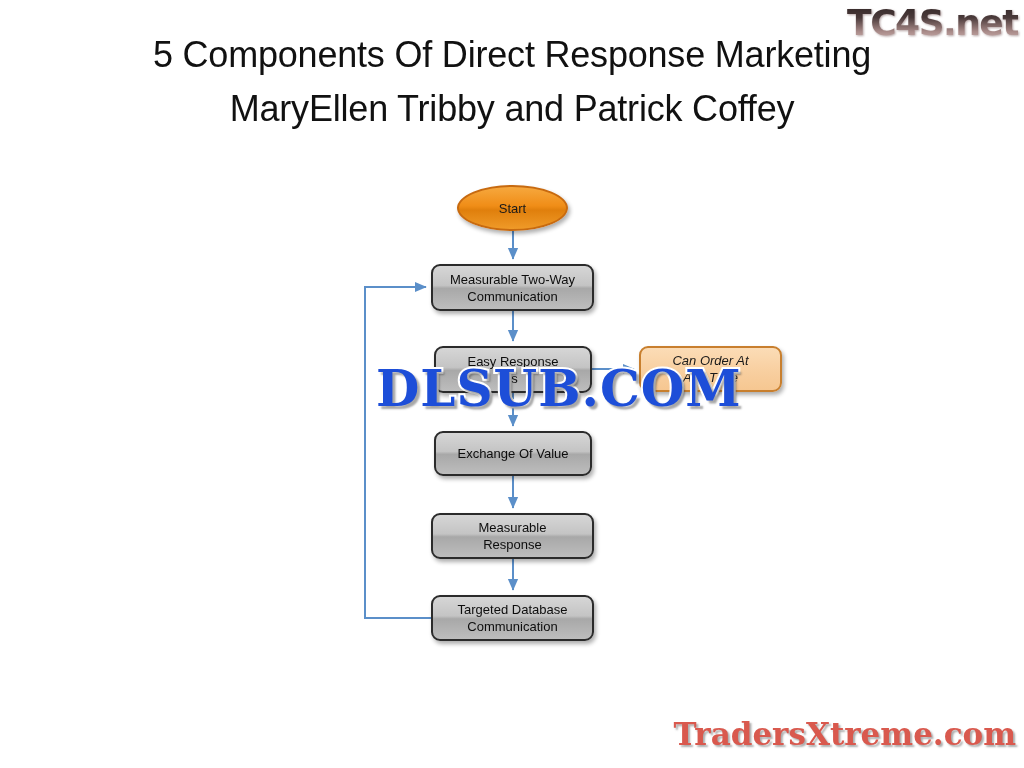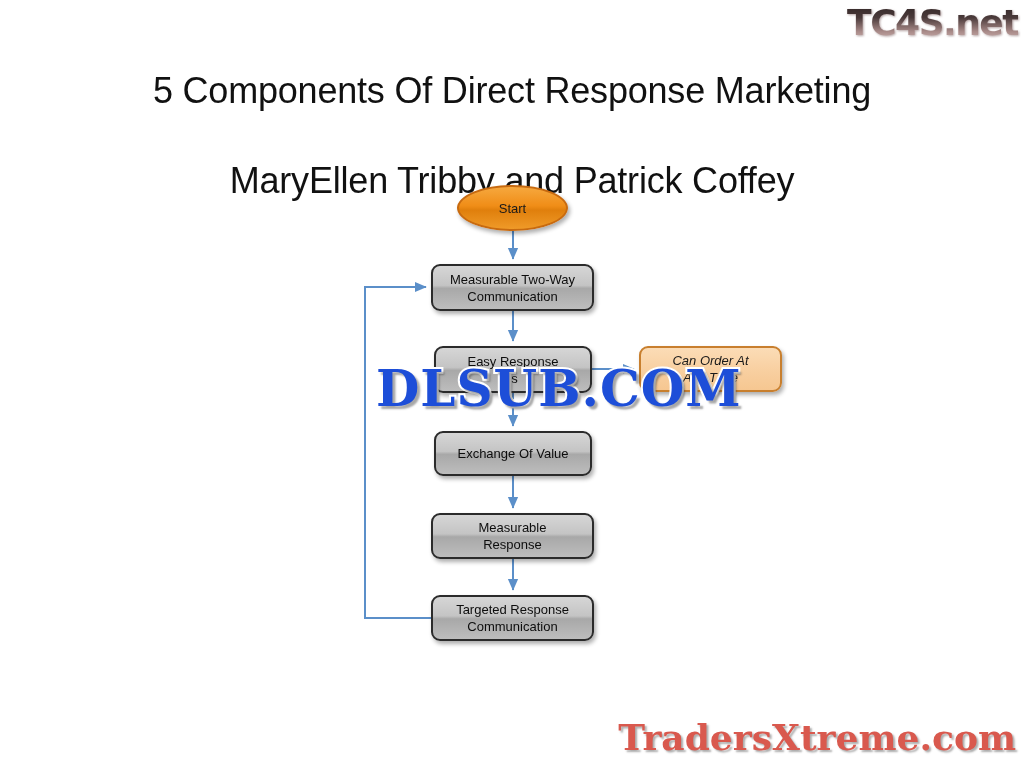--- a/index.html
+++ b/index.html
@@ -27,21 +27,20 @@
     font-family: "Liberation Sans", sans-serif;
     font-size: 36px;
     font-weight: 400;
     line-height: 54px;
     letter-spacing: -0.2px;
     color: #111111;
     white-space: nowrap;
   }
   .slide-title .title-line {
     display: block;
-    margin-top: 36px;
   }
 
   
   .flowchart {
     position: absolute;
     left: 0;
     top: 0;
     width: 1024px;
     height: 768px;
   }
@@ -134,21 +133,21 @@
     color: #1d4ed8;
     -webkit-text-stroke: 4px #ffffff;
     paint-order: stroke fill;
     text-shadow: 3px 3px 2px rgba(60,60,60,0.45);
   }
 
   .wm-bottomright {
     right: 8px;
     top: 716px;
     font-family: "DejaVu Serif", serif;
-    font-size: 36px;
+    font-size: 31px;
     font-weight: bold;
     letter-spacing: 0px;
     color: #d9594e;
     -webkit-text-stroke: 3px #ffffff;
     paint-order: stroke fill;
     text-shadow: 2px 2px 2px rgba(70,70,70,0.45);
   }
 </style>
 </head>
 <body>
@@ -213,21 +212,21 @@
       <span>Response</span>
     </span>
   </div>
 
   <div class="node node-process" style="left:434px; top:431px; width:158px; height:45px;">
     <span class="node-label">Exchange Of Value</span>
   </div>
 
   <div class="node node-process" style="left:431px; top:595px; width:163px; height:46px;">
     <span class="node-label">
-      <span>Targeted Response</span><br>
+      <span>Targeted Database</span><br>
       <span>Communication</span>
     </span>
   </div>
 
 </div>
 
 <div class="watermark wm-topright">TC4S.net</div>
 
 <div class="watermark wm-center">DLSUB.COM</div>
 

